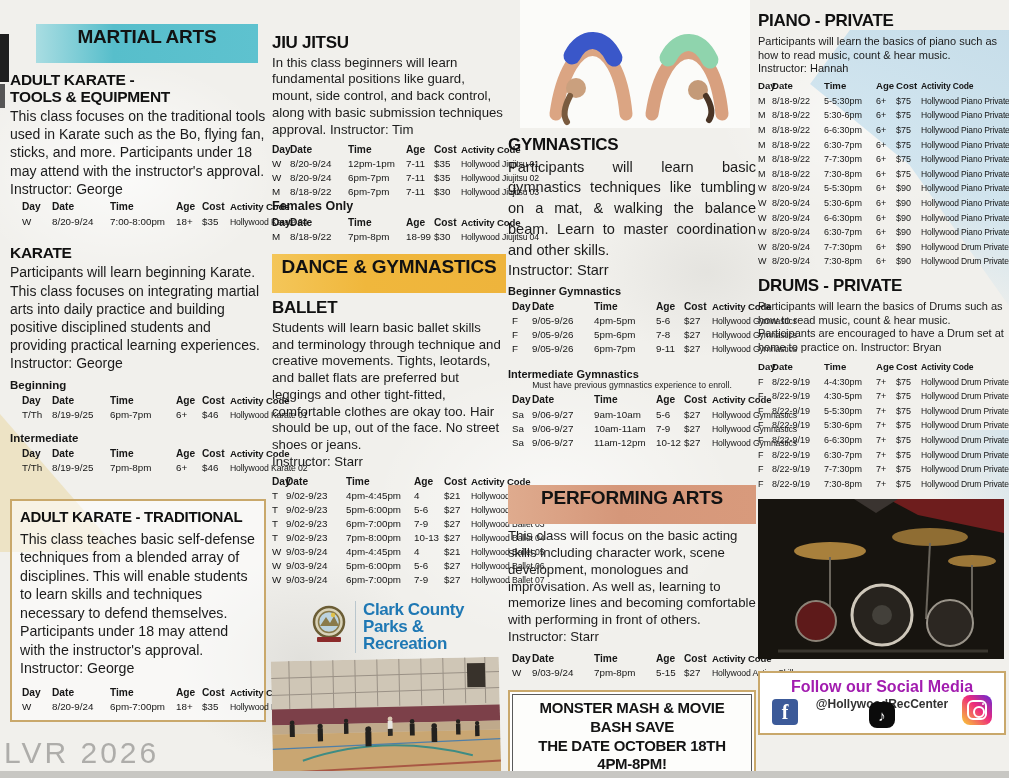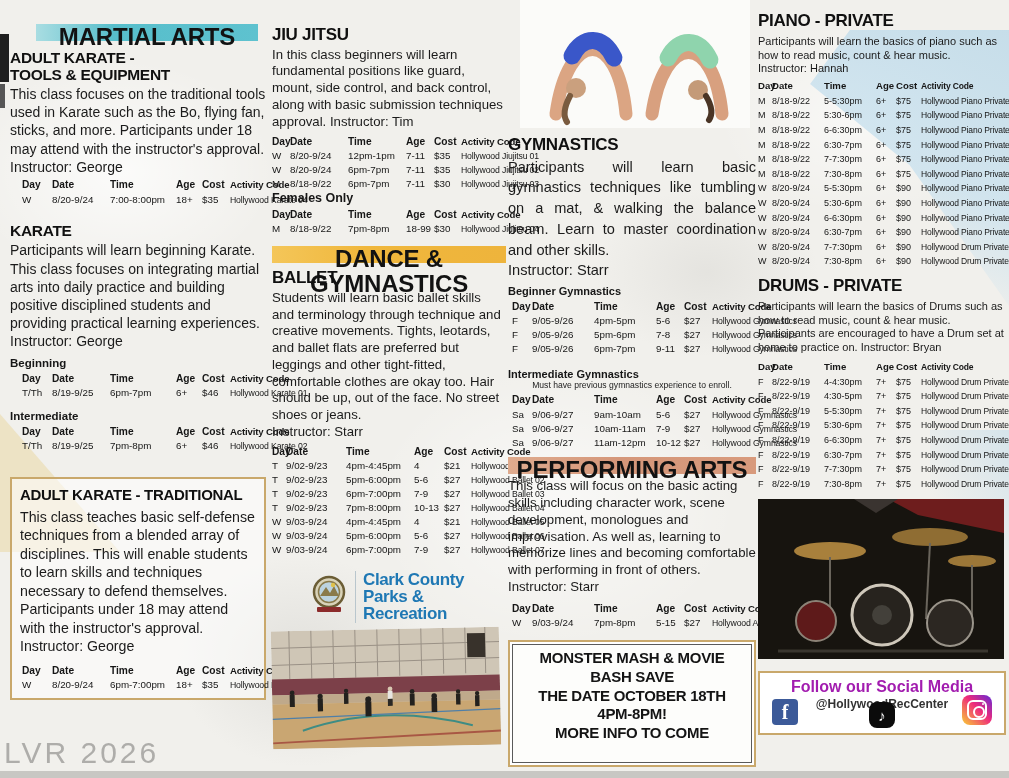--- a/index.html
+++ b/index.html
@@ -30,25 +30,25 @@
   .blue-wash{position:absolute;left:788px;top:30px;width:221px;height:300px;opacity:.8;
     background:linear-gradient(205deg, #bcd9e9 0%, #c9e1ee 45%, rgba(201,225,238,0) 75%);
     clip-path:polygon(28% 0, 100% 0, 100% 92%, 55% 45%, 10% 18%);}
   .blue-wash2{position:absolute;left:930px;top:430px;width:79px;height:120px;opacity:.6;
     background:linear-gradient(240deg,#c3dcea, rgba(195,220,234,0) 80%);}
   .watermark{position:absolute;left:4px;top:736px;font-size:30px;letter-spacing:3px;
     color:#aeadaa;z-index:9;font-weight:400;}
 
   .col{position:absolute;}
   .col1{left:10px;  top:24px; width:256px;}
-  .col2{left:272px; top:26px; width:234px;}
+  .col2{left:272px; top:34px; width:234px;}
   .col3{left:508px; top:0;    width:248px;}
   .col4{left:758px; top:12px; width:248px; z-index:2;}
 
-  .banner{height:17px;line-height:25px;text-align:center;font-size:24px;font-weight:bold;
+  .banner{height:39px;line-height:25px;text-align:center;font-size:19px;font-weight:bold;
     color:#121212;letter-spacing:-0.2px;}
   .banner.teal{background:linear-gradient(90deg,#a9dde2,#57becb 35%,#5ec2cf);margin:0 8px 0 26px;}
   .banner.gold{background:linear-gradient(90deg,#f4c659,#f0b73c 40%,#eeb43c);}
   .banner.salmon{background:linear-gradient(90deg,#dfab8e,#d5977a 45%,#d89a7c);}
 
   .h{font-weight:bold;color:#101010;letter-spacing:-0.3px;line-height:1.1;}
   .h.c1{font-size:15.5px;}
   .h.c2{font-size:17px;}
   .h.c4{font-size:17px;}
   .pre{white-space:pre-line;}
@@ -113,21 +113,21 @@
     color:#fff;font-weight:bold;font-size:20px;font-family:"Liberation Serif",serif;}
   .icon.tk{left:50%;transform:translateX(-50%);bottom:5px;width:26px;height:26px;background:#0b0b0b;
     border-radius:8px;color:#fff;font-size:15px;}
   .icon.ig{right:12px;top:22px;width:30px;height:30px;border-radius:8px;
     background:linear-gradient(45deg,#f9ce34,#ee2a7b 55%,#6228d7);}
   .ig-inner{width:20px;height:20px;border:2px solid #fff;border-radius:6px;position:relative;}
   .ig-inner:before{content:"";position:absolute;left:4px;top:4px;width:8px;height:8px;border:2px solid #fff;border-radius:50%;}
   .ig-inner:after{content:"";position:absolute;right:1px;top:1px;width:2px;height:2px;background:#fff;border-radius:50%;}
 
   .mt2{margin-top:2px}.mt4{margin-top:4px}.mt6{margin-top:6px}.mt8{margin-top:8px}
-  .mt10{margin-top:10px}.mt12{margin-top:12px}.mt16{margin-top:16px}.mt20{margin-top:8px}
+  .mt10{margin-top:10px}.mt12{margin-top:12px}.mt16{margin-top:16px}.mt20{margin-top:36px}
 </style>
 </head>
 <body>
 
 <div class="page">
   <div class="mark1"></div>
   <div class="mark2"></div>
   <div class="tan-tri"></div>
   <div class="blue-wash"></div>
   <div class="blue-wash2"></div>

